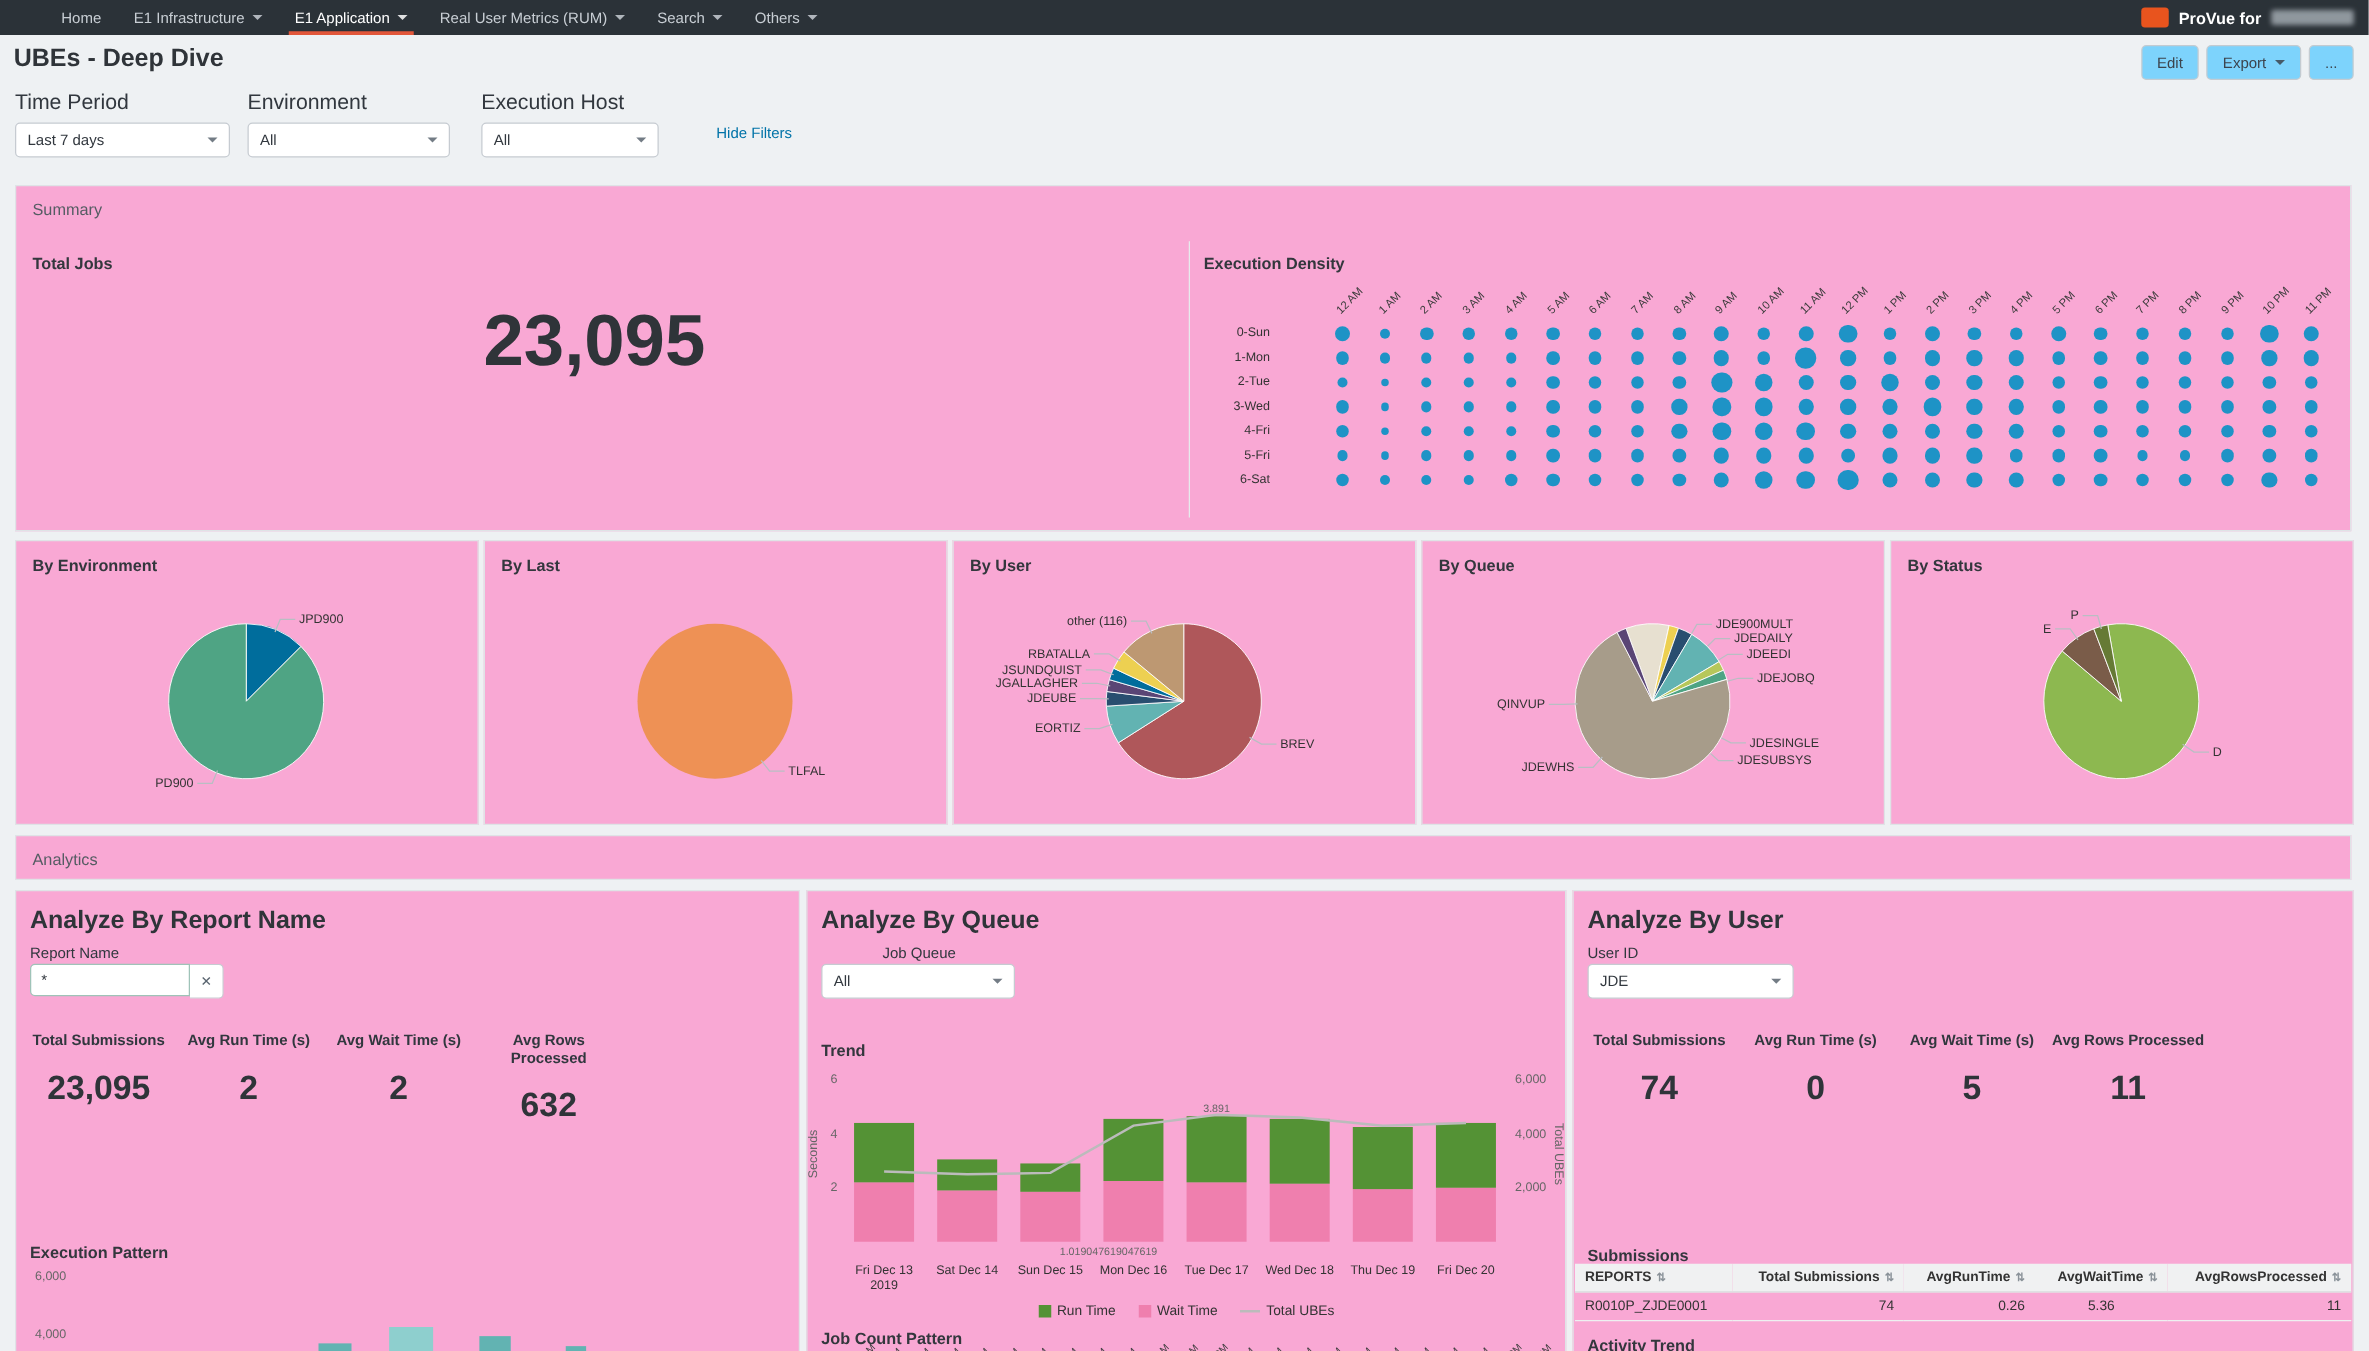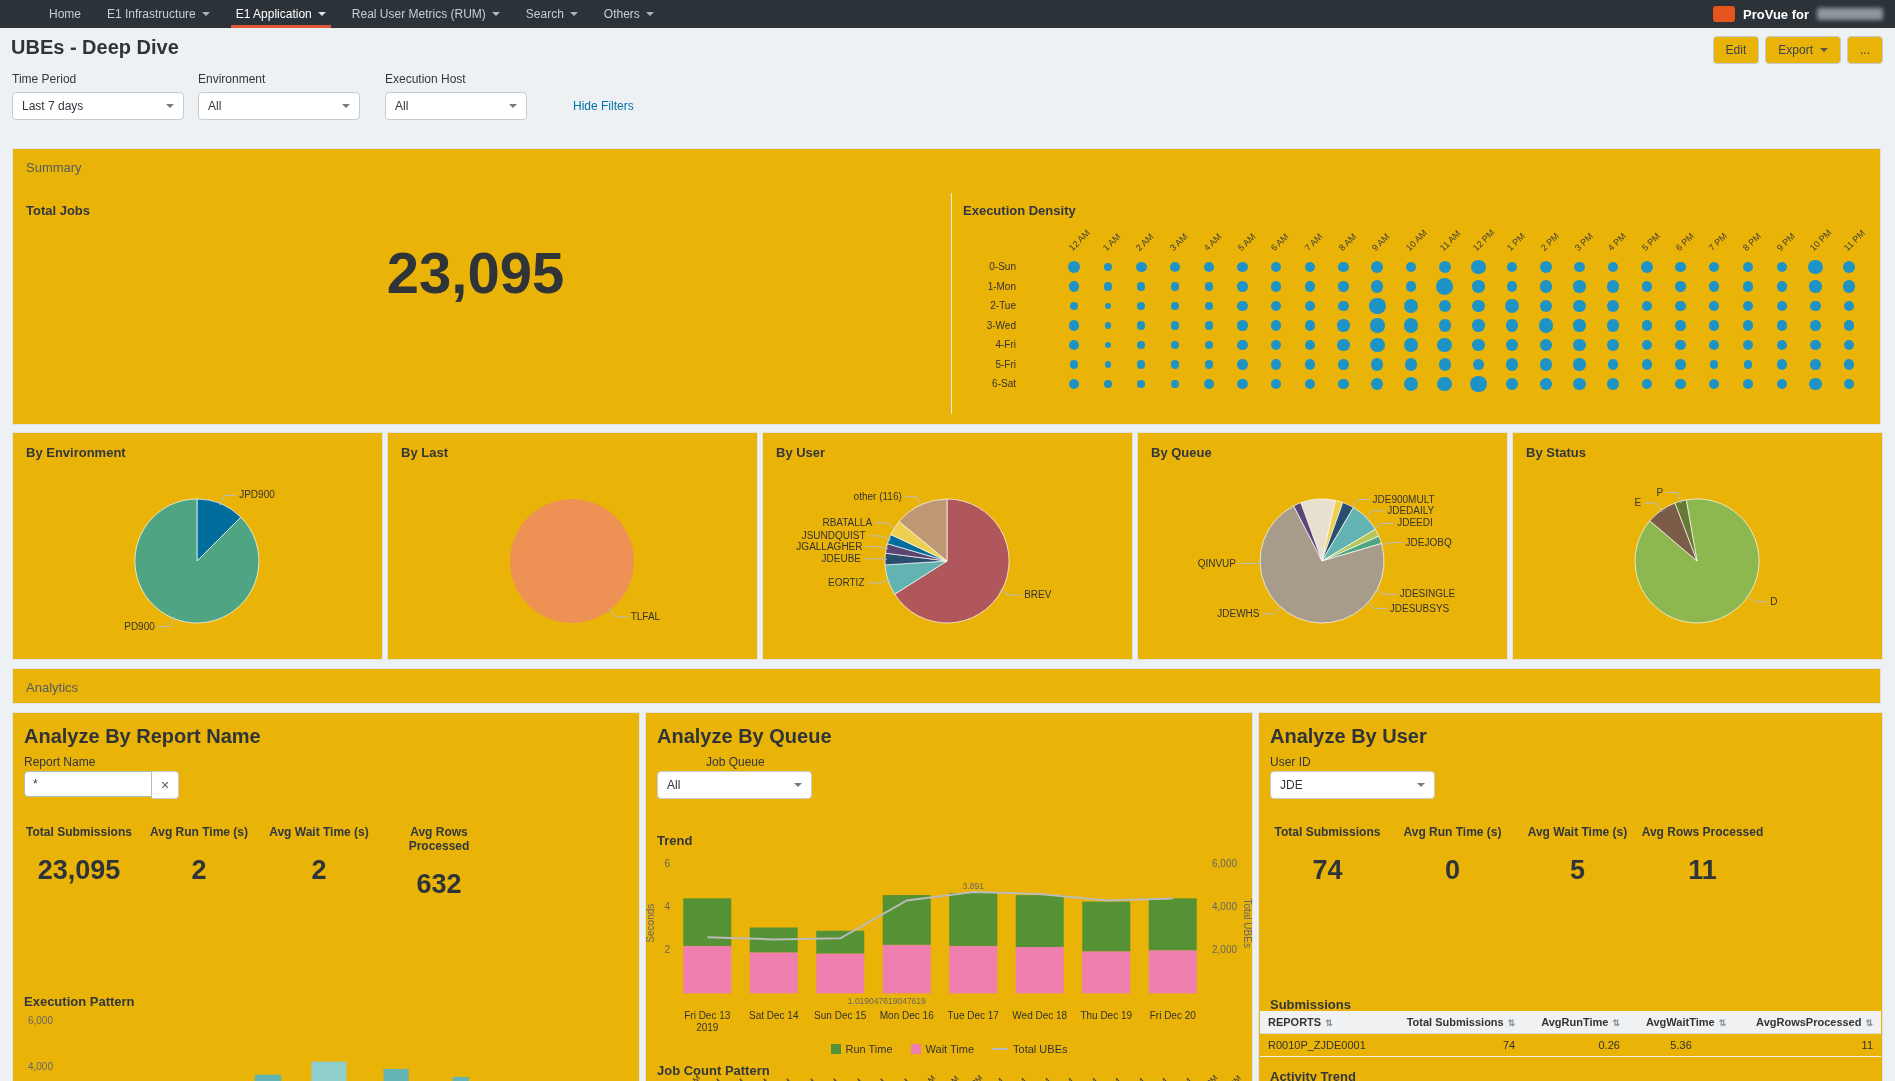--- a/index.html
+++ b/index.html
@@ -19,32 +19,32 @@
   .nav-right{margin-left:auto;display:flex;align-items:center;gap:8px;padding-right:12px;
              color:#fff;font-size:13px;font-weight:bold;}
   .brand-logo{width:22px;height:16px;background:#e8541e;border-radius:3px;display:flex;
               align-items:center;justify-content:center;color:#fff;font-size:9px;}
   .brand-masked{width:66px;height:12px;background:#9aa2a9;border-radius:2px;
                 filter:blur(2px);opacity:.9;}
 
   
   .page-title{position:absolute;left:11px;top:36px;font-size:20px;font-weight:bold;color:#2f3439;}
   .header-buttons{position:absolute;right:12px;top:36px;display:flex;gap:6px;}
-  .btn{height:26px;padding:0 12px;background:#eab308;border:1px solid #c3cbd1;border-radius:4px;
+  .btn{height:26px;padding:0 12px;background:#7dd3fc;border:1px solid #c3cbd1;border-radius:4px;
        font-size:12px;color:#3c444d;display:flex;align-items:center;gap:7px;cursor:pointer;}
   .filter-group{position:absolute;top:72px;}
-  .filter-label{font-size:12px;color:#31373e;margin-bottom:6px;}
+  .filter-label{font-size:17px;color:#31373e;margin-bottom:6px;}
   .dropdown{height:26px;background:#fff;border:1px solid #c6cbd1;border-radius:4px;
             display:flex;align-items:center;justify-content:space-between;
             padding:0 9px;font-size:12px;color:#31373e;cursor:pointer;}
   .dropdown .caret{border-top-color:#5a6570;}
   .hide-filters{position:absolute;left:573px;top:99px;font-size:12px;color:#0073a8;cursor:pointer;}
 
   
-  .panel{position:absolute;background:#eab308;border:1px solid #dfe3e6;box-sizing:border-box;}
+  .panel{position:absolute;background:#f9a8d4;border:1px solid #dfe3e6;box-sizing:border-box;}
   .section-label{position:absolute;left:13px;top:11px;font-size:13px;color:#555c63;}
   .panel-title{font-size:13px;font-weight:bold;color:#33373d;}
   .subhead{position:absolute;font-size:13px;font-weight:bold;color:#33373d;}
   .field-label{position:absolute;font-size:12px;color:#31373e;}
 
   
   #summary-section{left:12px;top:148px;width:1869px;height:277px;}
   #total-jobs-title{position:absolute;left:13px;top:54px;}
   #total-jobs-value{position:absolute;left:0;top:90px;width:925px;text-align:center;
                     font-size:58px;font-weight:bold;color:#2f3439;}

